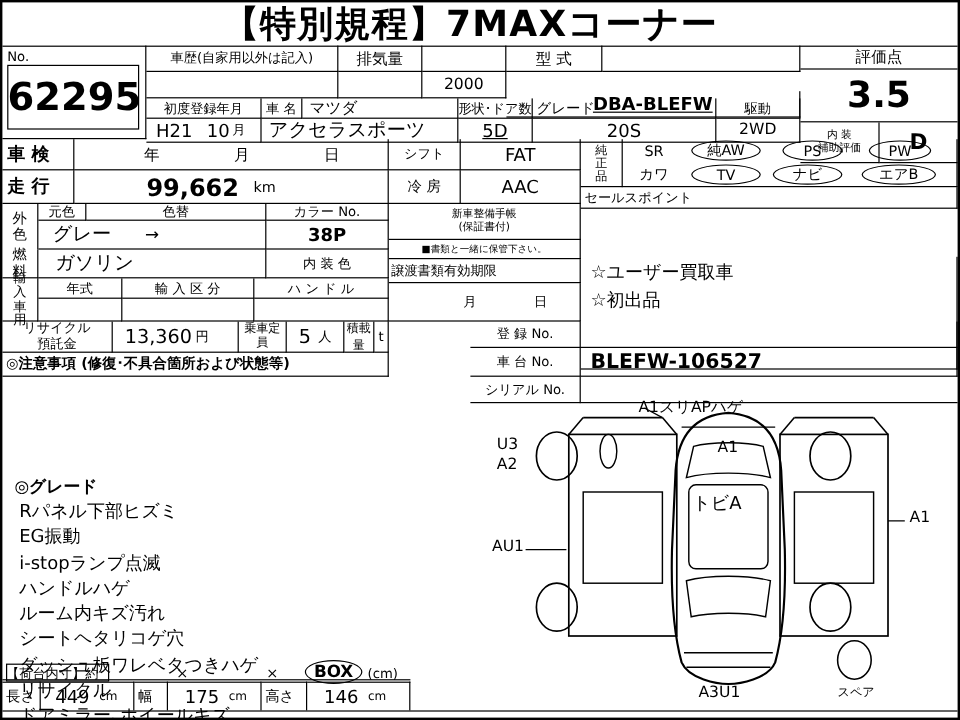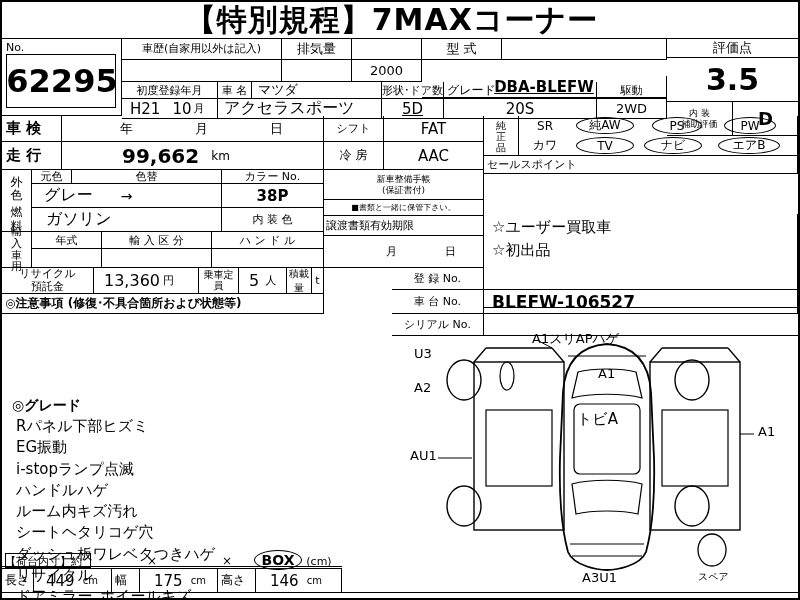--- a/index.html
+++ b/index.html
@@ -260,21 +260,21 @@
       <ellipse cx="290" cy="168" rx="17" ry="20" fill="none" stroke="#000" stroke-width="1.4"></ellipse>
       <ellipse cx="105" cy="38" rx="7" ry="14" fill="none" stroke="#000" stroke-width="1.2"></ellipse>
       <ellipse cx="310" cy="212" rx="14" ry="16" fill="none" stroke="#000" stroke-width="1.3"></ellipse>
 
       <line x1="150" y1="10" x2="135" y2="2" stroke="#000" stroke-width="1"></line>
       <line x1="352" y1="96" x2="338" y2="96" stroke="#000" stroke-width="1"></line>
       <line x1="36" y1="120" x2="70" y2="120" stroke="#000" stroke-width="1"></line>
     </svg>
 
     <div class="abs t13" style="left:130px;top:-8px;">A1スリAPハゲ</div>
-    <div class="abs t13" style="left:12px;top:8px;">U3</div>
+    <div class="abs t13" style="left:12px;top:25px;">U3</div>
     <div class="abs t13" style="left:12px;top:42px;">A2</div>
     <div class="abs t13" style="left:196px;top:28px;">A1</div>
     <div class="abs t15" style="left:175px;top:72px;">トビA</div>
     <div class="abs t13" style="left:8px;top:110px;text-align:right;">AU1</div>
     <div class="abs t13" style="left:356px;top:86px;">A1</div>
     <div class="abs t13" style="left:180px;top:232px;">A3U1</div>
     <div class="abs t10" style="left:296px;top:232px;">スペア</div>
   </div>
 
 </div>

